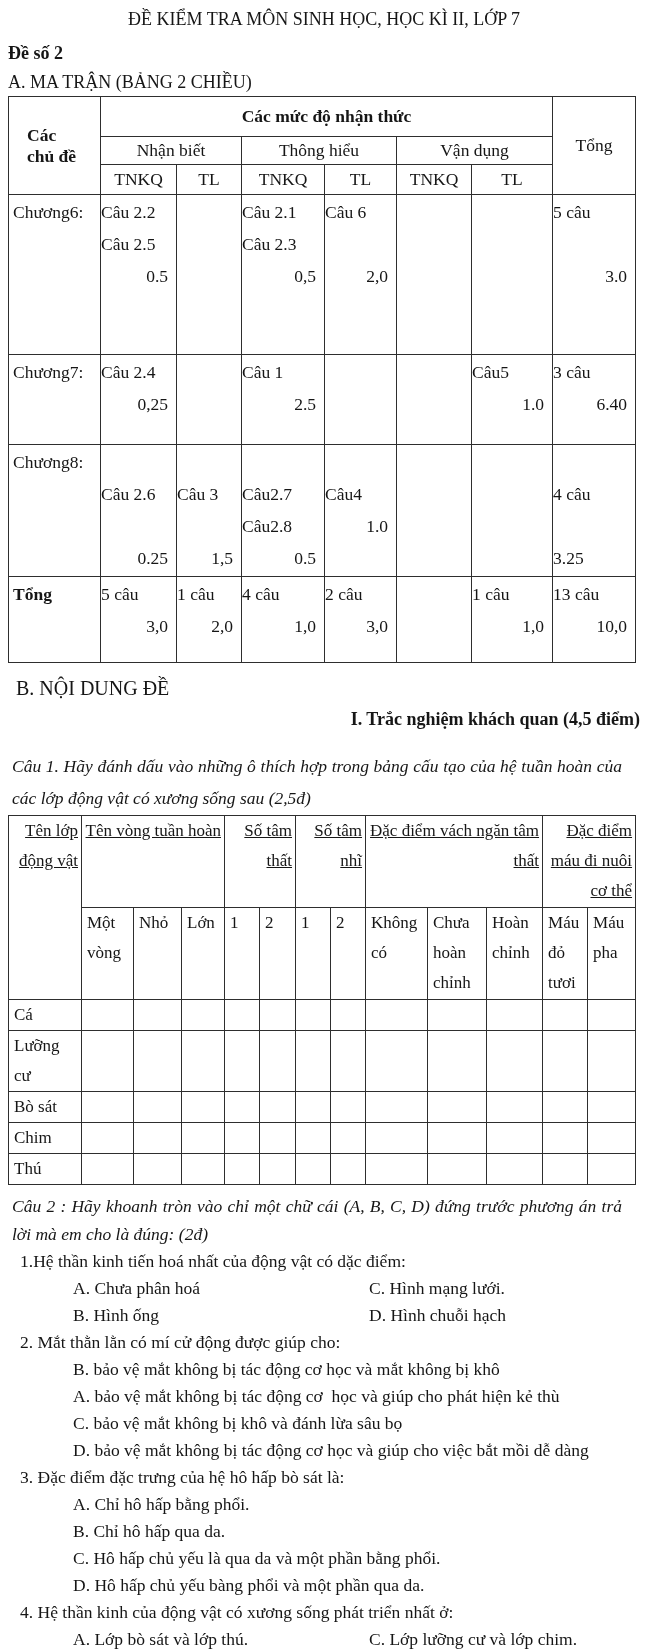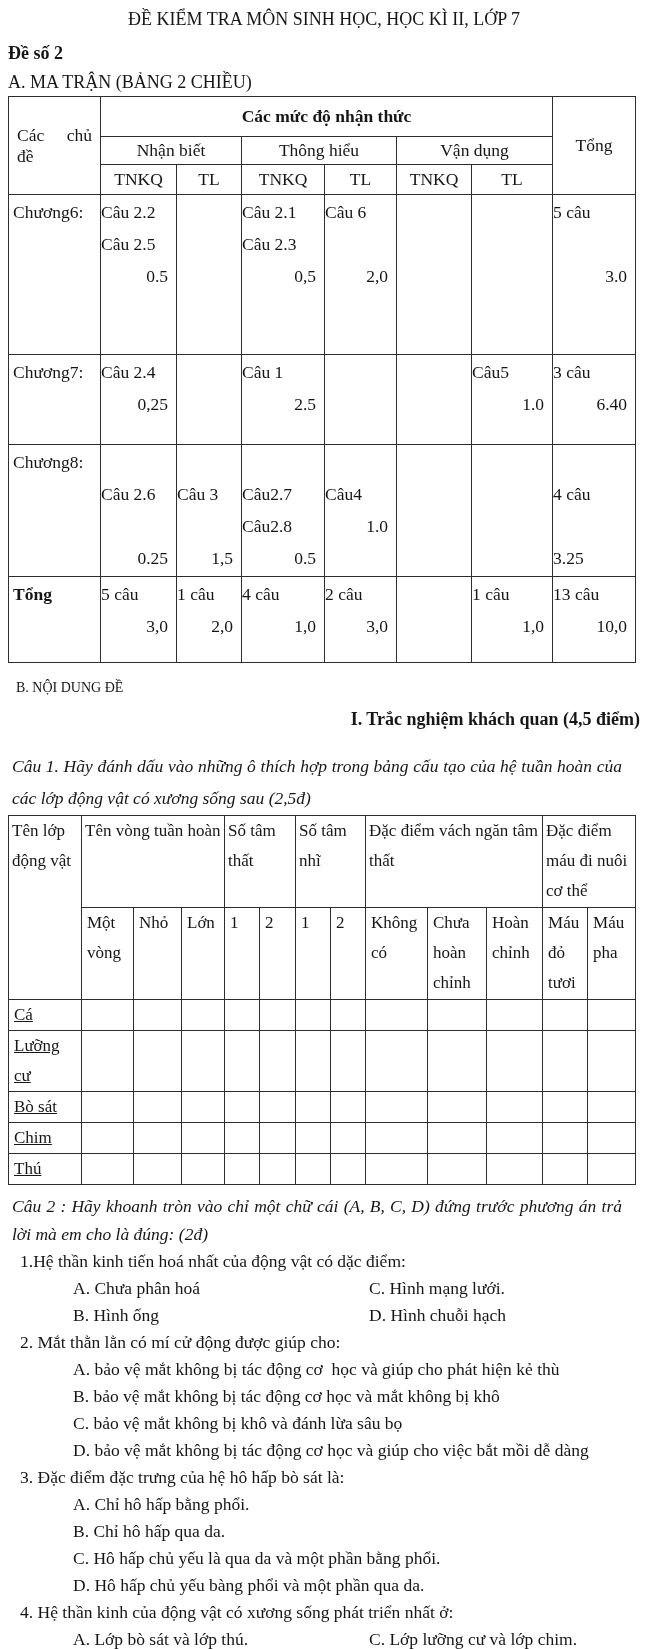--- a/index.html
+++ b/index.html
@@ -3,51 +3,51 @@
 <meta charset="utf-8">
 <style>
   * { box-sizing: border-box; margin: 0; padding: 0; }
   html, body { width: 650px; height: 1649px; background: #ffffff; overflow: hidden; }
   body { font-family: "Liberation Serif", "DejaVu Serif", serif; color: #161616; font-size: 17.5px; }
   .page { padding: 6px 10px 0 8px; }
 
   .title { text-align: center; font-size: 18px; line-height: 26px; }
   .exam-no { font-weight: bold; font-size: 18px; line-height: 24px; margin-top: 9px; }
   .h-a { font-size: 18px; line-height: 24px; margin-top: 5px; }
-  .h-b { font-size: 14px; line-height: 24px; margin-top: 13px; margin-left: 8px; }
+  .h-b { font-size: 20px; line-height: 24px; margin-top: 13px; margin-left: 8px; }
   .part1 { font-weight: bold; font-size: 18px; line-height: 26px; margin-top: 6px; margin-left: 8px; text-align: right; }
 
   table { border-collapse: collapse; table-layout: fixed; }
   td { border: 1.5px solid #2e2e2e; }
 
   
   .matrix { width: 627px; margin-top: 2px; }
   .matrix td { vertical-align: top; padding: 1px 8px 1px 0; }
   .matrix .hd { text-align: center; vertical-align: middle; padding: 2px; }
   .hrow1 { height: 40px; } .hrow2 { height: 28px; } .hrow3 { height: 30px; }
-  .corner { font-weight: normal; vertical-align: middle !important; text-align: justify; padding: 0 8px !important; }
+  .corner { font-weight: bold; vertical-align: middle !important; text-align: justify; padding: 0 18px !important; }
   .bold { font-weight: bold; }
   .ln { height: 32px; line-height: 32px; overflow: hidden; }
   .ln.r { text-align: right; }
   .lbl { padding-left: 4px !important; line-height: 32px; }
   .r-ch6 { height: 160px; } .r-ch7 { height: 90px; } .r-ch8 { height: 132px; } .r-tot { height: 86px; }
 
   
   .qpara { font-style: italic; width: 610px; text-align: justify; margin-left: 4px; }
   .qpara.p1 { line-height: 32px; margin-top: 18px; }
   .qpara.p2 { line-height: 28px; margin-top: 7px; }
 
   
   .circ { width: 627px; margin-top: 1px; }
   .circ td { font-size: 17px; vertical-align: top; line-height: 30px; padding: 0 3px; }
-  .circ .gh { text-align: left; }
+  .circ .gh { text-align: right; text-decoration: underline; }
   .circ .sh { text-align: left; padding-left: 5px; }
   .gr1 { height: 92px; } .gr2 { height: 92px; }
   .circ .albl { padding-left: 5px; }
-  .circ tr.ar { height: 31px; text-decoration: underline; }
+  .circ tr.ar { height: 31px; }
 
   
   .mcq { margin-left: 12px; }
   .qline { line-height: 27px; }
   .opt { line-height: 27px; white-space: pre-wrap; }
   .ind { margin-left: 53px; }
   .optrow { display: flex; margin-left: 53px; }
   .optc1 { width: 296px; }
 </style>
 </head>
@@ -334,22 +334,22 @@
     <div class="optrow">
       <div class="opt optc1">A. Chưa phân hoá</div>
       <div class="opt">C. Hình mạng lưới.</div>
     </div>
     <div class="optrow">
       <div class="opt optc1">B. Hình ống</div>
       <div class="opt">D. Hình chuỗi hạch</div>
     </div>
 
     <div class="qline">2. Mắt thằn lằn có mí cử động được giúp cho:</div>
+    <div class="opt ind">B. bảo vệ mắt không bị tác động cơ học và mắt không bị khô</div>
     <div class="opt ind">A. bảo vệ mắt không bị tác động cơ  học và giúp cho phát hiện kẻ thù</div>
-    <div class="opt ind">B. bảo vệ mắt không bị tác động cơ học và mắt không bị khô</div>
     <div class="opt ind">C. bảo vệ mắt không bị khô và đánh lừa sâu bọ</div>
     <div class="opt ind">D. bảo vệ mắt không bị tác động cơ học và giúp cho việc bắt mồi dễ dàng</div>
 
     <div class="qline">3. Đặc điểm đặc trưng của hệ hô hấp bò sát là:</div>
     <div class="opt ind">A. Chỉ hô hấp bằng phổi.</div>
     <div class="opt ind">B. Chỉ hô hấp qua da.</div>
     <div class="opt ind">C. Hô hấp chủ yếu là qua da và một phần bằng phổi.</div>
     <div class="opt ind">D. Hô hấp chủ yếu bàng phổi và một phần qua da.</div>
 
     <div class="qline">4. Hệ thần kinh của động vật có xương sống phát triển nhất ở:</div>

